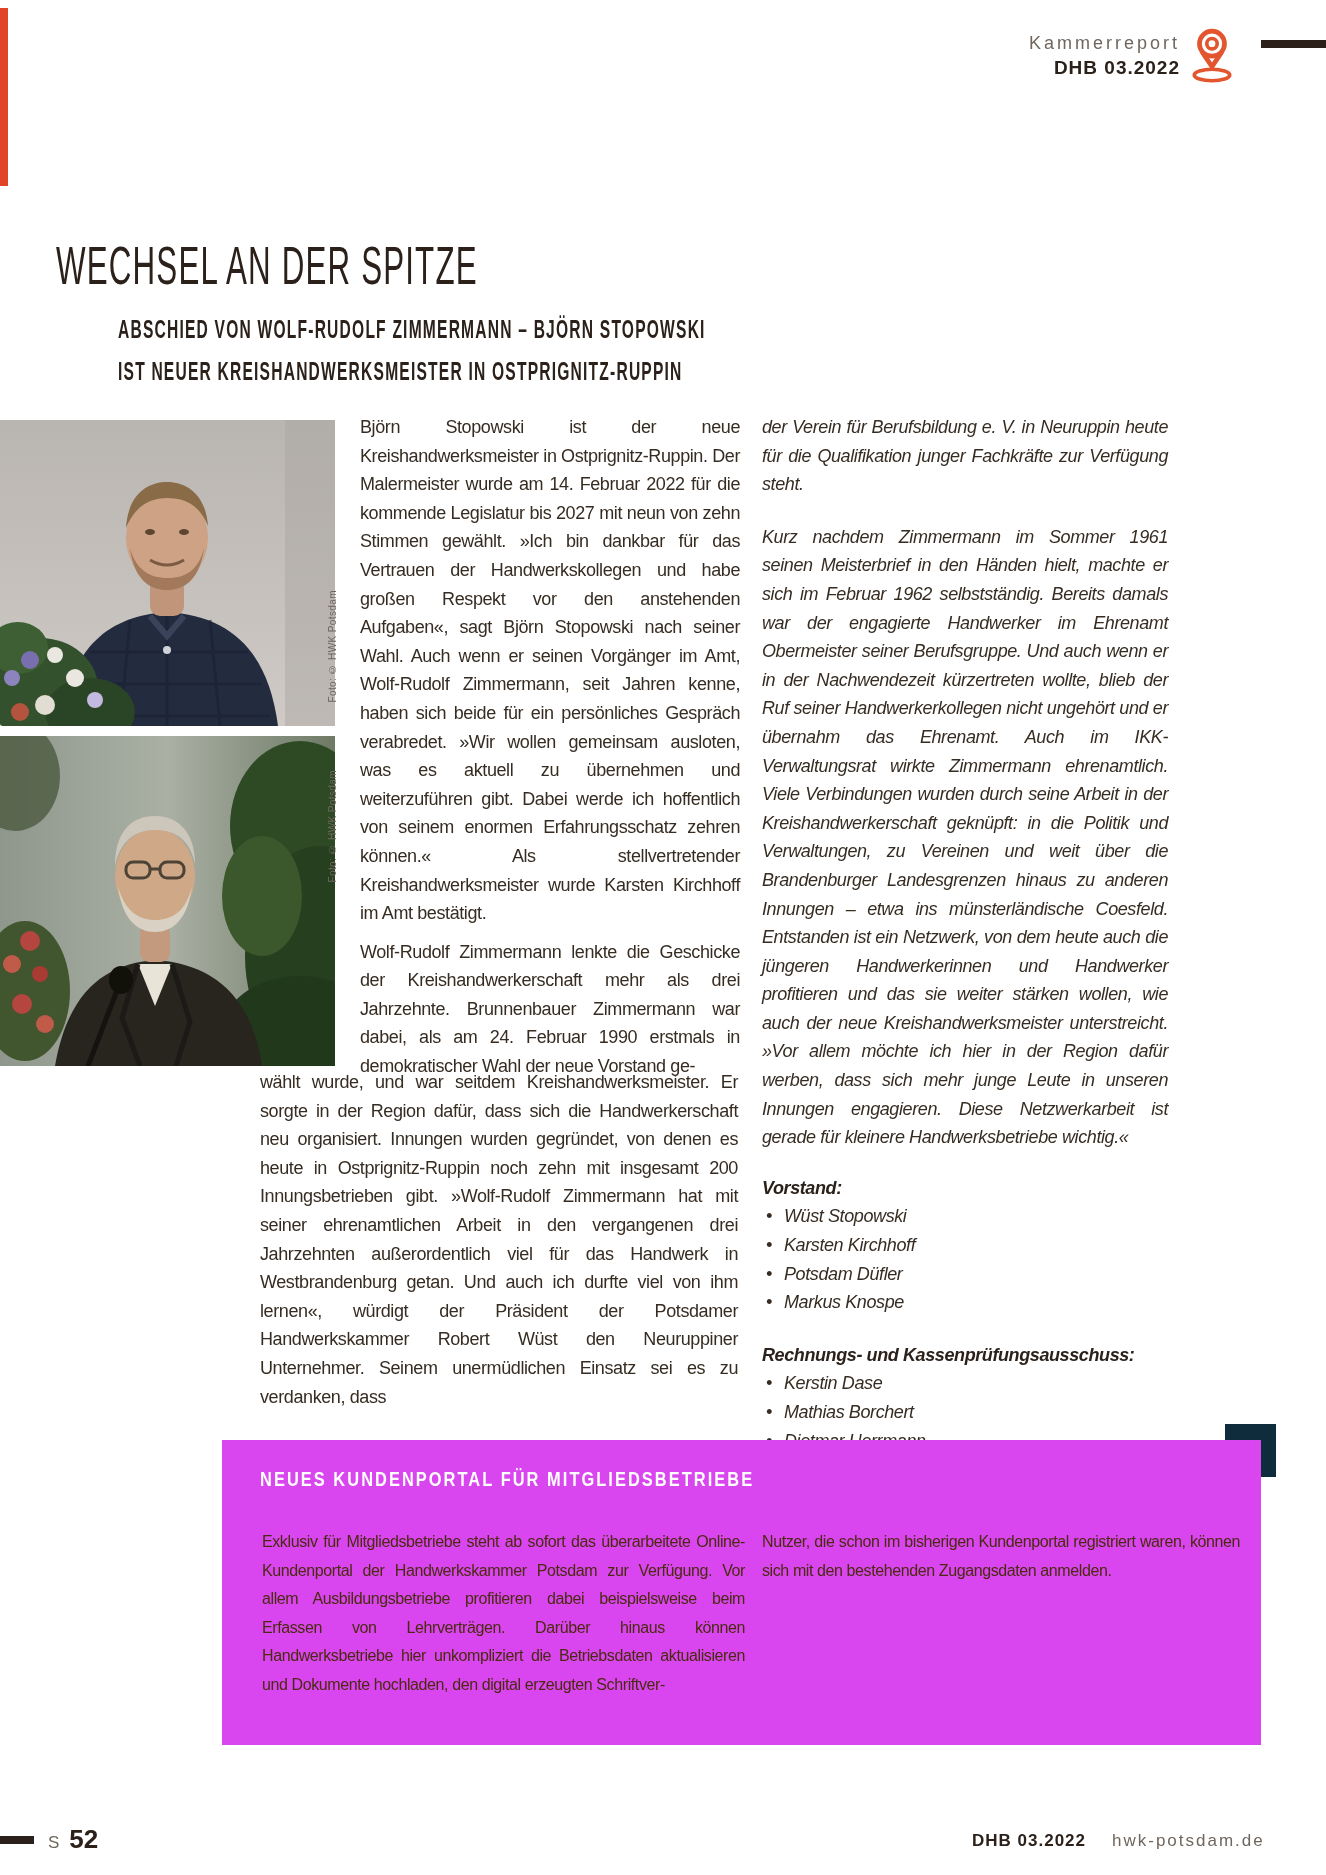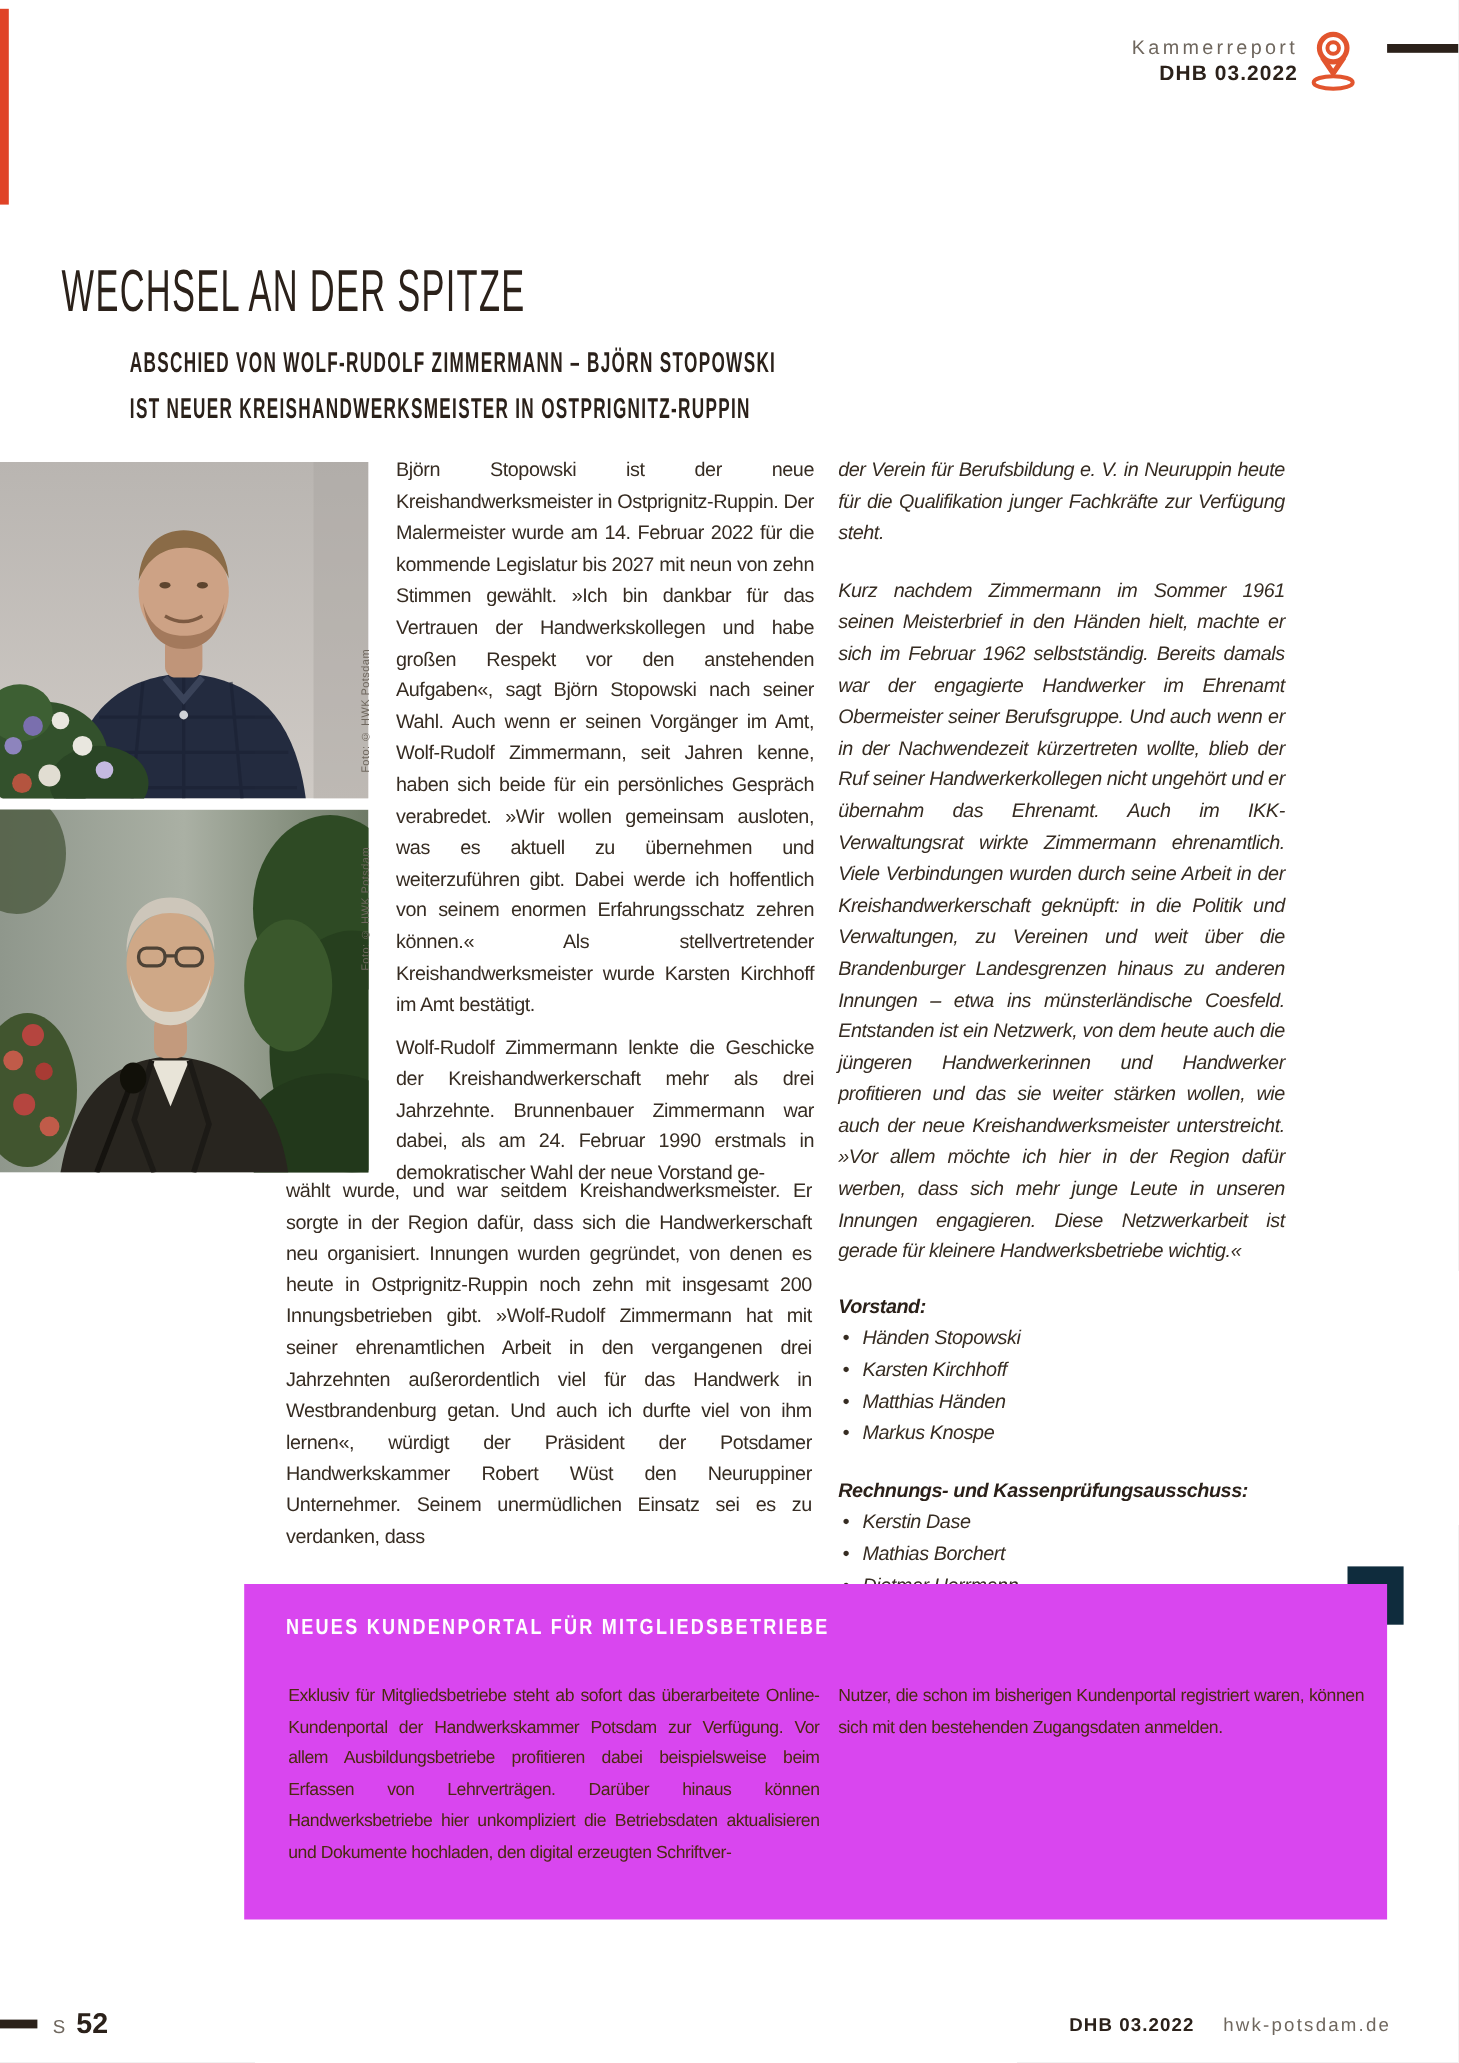--- a/index.html
+++ b/index.html
@@ -189,23 +189,23 @@
   <div class="wide-col bodytext">
     <p>wählt wurde, und war seitdem Kreishandwerksmeister. Er sorgte in der Region dafür, dass sich die Handwerkerschaft neu organisiert. Innungen wurden gegründet, von denen es heute in Ostprignitz-Ruppin noch zehn mit insgesamt 200 Innungsbetrieben gibt. »Wolf-Rudolf Zimmermann hat mit seiner ehrenamtlichen Arbeit in den vergangenen drei Jahrzehnten außerordentlich viel für das Handwerk in Westbrandenburg getan. Und auch ich durfte viel von ihm lernen«, würdigt der Präsident der Potsdamer Handwerkskammer Robert Wüst den Neuruppiner Unternehmer. Seinem unermüdlichen Einsatz sei es zu verdanken, dass</p>
   </div>
 
   <div class="col-right bodytext">
     <p>der Verein für Berufsbildung e. V. in Neuruppin heute für die Qualifikation junger Fachkräfte zur Verfügung steht.</p>
     <p>Kurz nachdem Zimmermann im Sommer 1961 seinen Meisterbrief in den Händen hielt, machte er sich im Februar 1962 selbstständig. Bereits damals war der engagierte Handwerker im Ehrenamt Obermeister seiner Berufsgruppe. Und auch wenn er in der Nachwendezeit kürzertreten wollte, blieb der Ruf seiner Handwerkerkollegen nicht ungehört und er übernahm das Ehrenamt. Auch im IKK-Verwaltungsrat wirkte Zimmermann ehrenamtlich. Viele Verbindungen wurden durch seine Arbeit in der Kreishandwerkerschaft geknüpft: in die Politik und Verwaltungen, zu Vereinen und weit über die Brandenburger Landesgrenzen hinaus zu anderen Innungen – etwa ins münsterländische Coesfeld. Entstanden ist ein Netzwerk, von dem heute auch die jüngeren Handwerkerinnen und Handwerker profitieren und das sie weiter stärken wollen, wie auch der neue Kreishandwerksmeister unterstreicht. »Vor allem möchte ich hier in der Region dafür werben, dass sich mehr junge Leute in unseren Innungen engagieren. Diese Netzwerkarbeit ist gerade für kleinere Handwerksbetriebe wichtig.«</p>
 
     <div class="list-heading">Vorstand:</div>
     <ul class="plain">
-      <li><span>Händen Stopowski</span></li>
+      <li><span>Wüst Stopowski</span></li>
       <li><span>Karsten Kirchhoff</span></li>
-      <li><span>Matthias Händen</span></li>
+      <li><span>Potsdam Düfler</span></li>
       <li><span>Markus Knospe</span></li>
     </ul>
 
     <div class="list-heading gap-sm">Rechnungs- und Kassenprüfungsausschuss:</div>
     <ul class="plain">
       <li><span>Kerstin Dase</span></li>
       <li><span>Mathias Borchert</span></li>
       <li><span>Dietmar Herrmann</span></li>
     </ul>
   </div>

